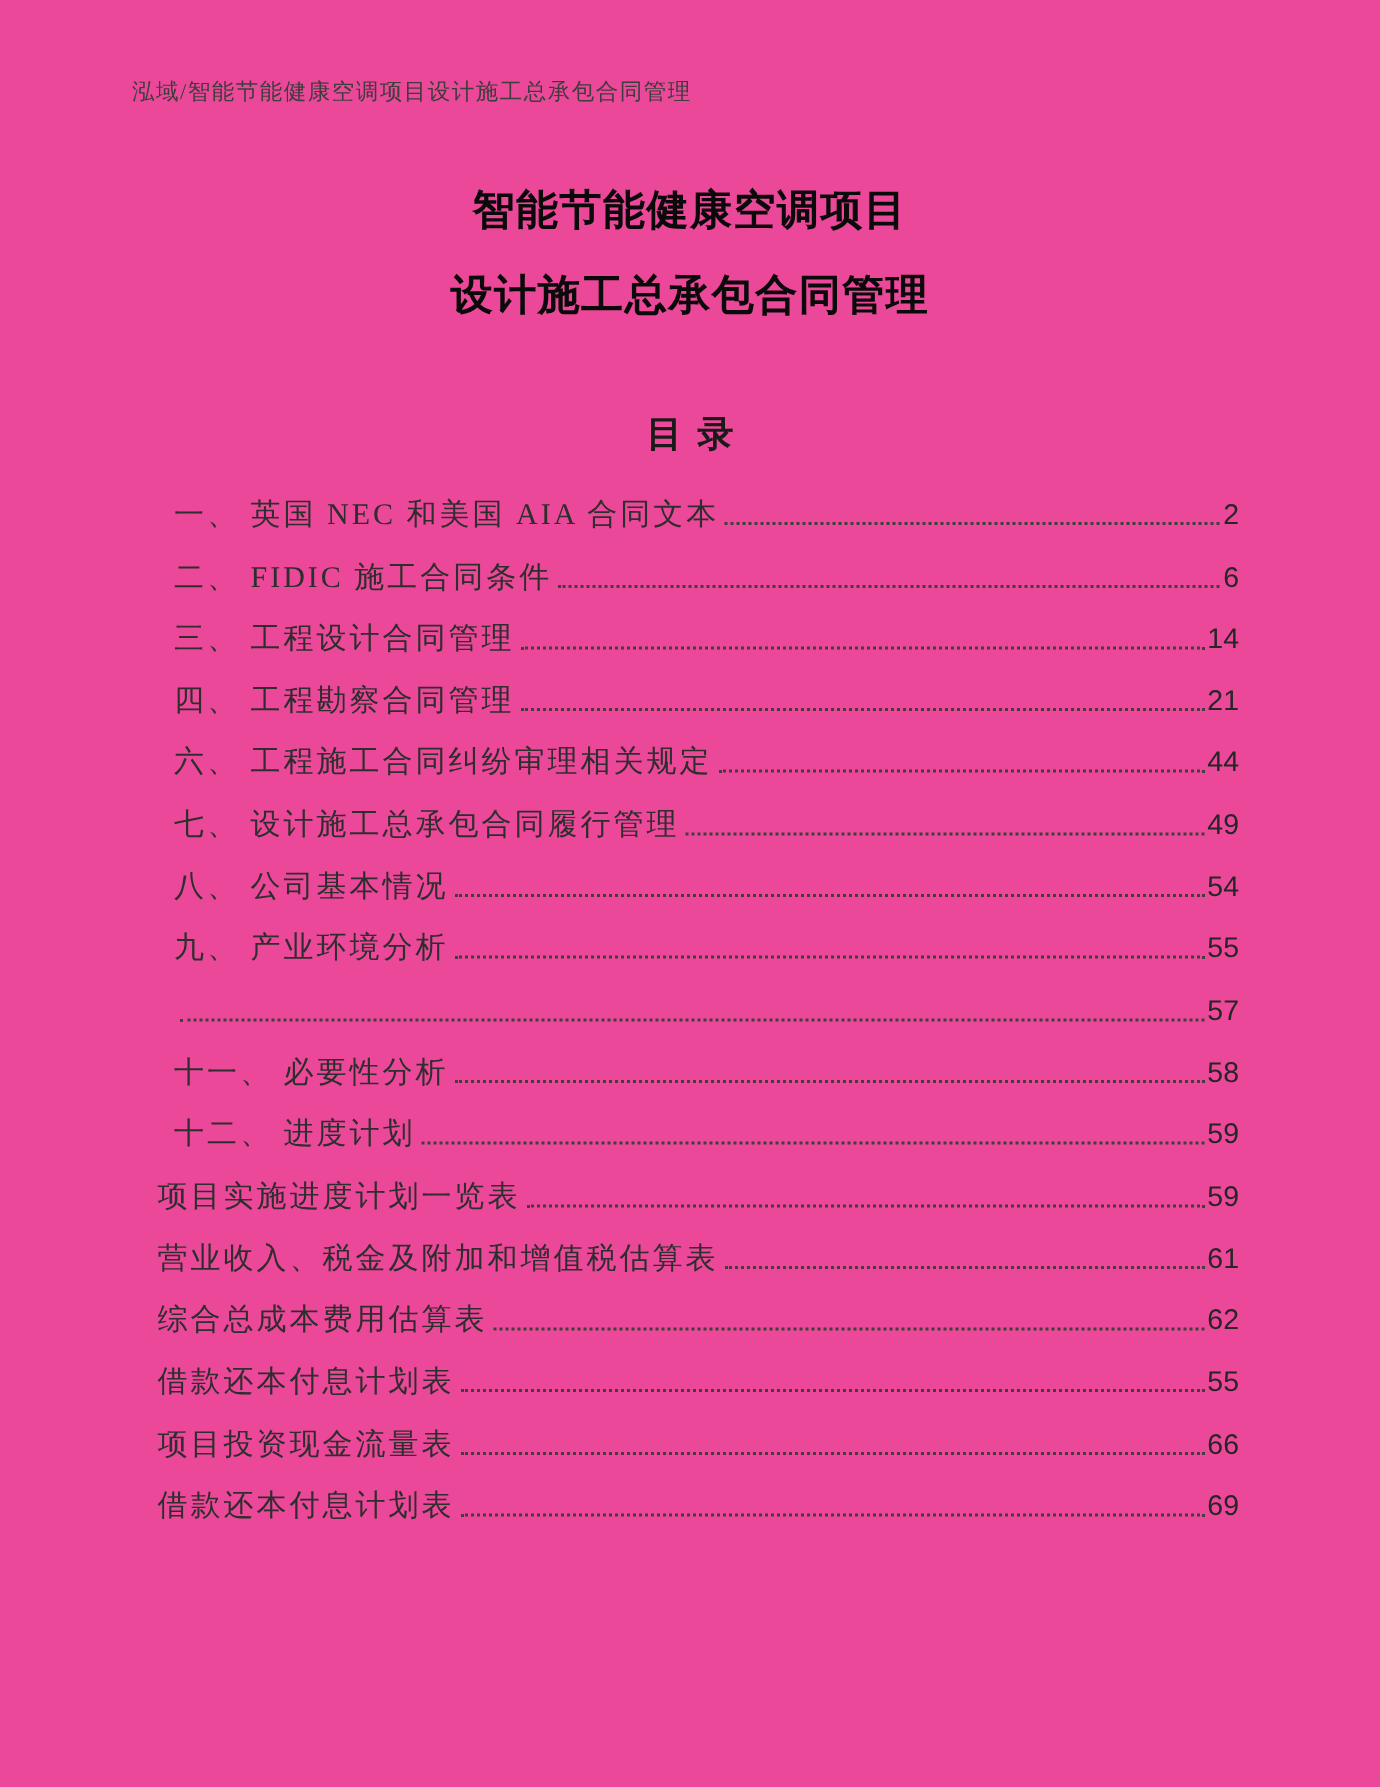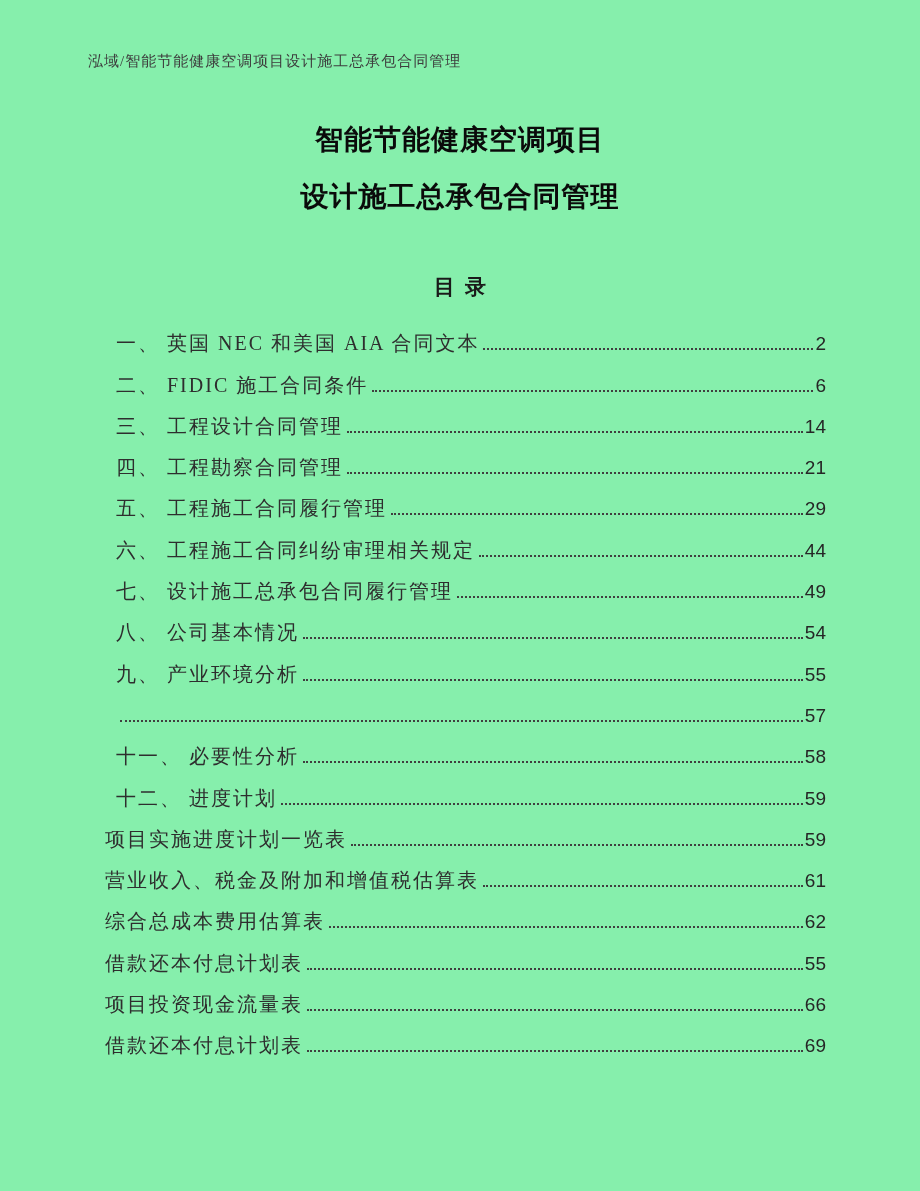--- a/index.html
+++ b/index.html
@@ -12,21 +12,21 @@
     height: 1191px;
     position: relative;
     overflow: hidden;
     font-family: "Liberation Serif", serif;
     color: #262626;
   }
   .page {
     position: absolute;
     left: 0; top: 0;
     width: 920px; height: 1191px;
-    background: #86efac;
+    background: #ec4899;
   }
   .doc-header {
     position: absolute;
     left: 88px;
     top: 52px;
     font-size: 15px;
     letter-spacing: 1px;
     color: #3d3d3d;
     white-space: nowrap;
   }
@@ -44,21 +44,21 @@
   }
   .doc-title.line1 { top: 121px; }
   .doc-title.line2 { top: 178px; }
   .toc-heading {
     position: absolute;
     left: 0;
     top: 273px;
     width: 920px;
     text-align: center;
     font-weight: 700;
-    font-size: 21px;
+    font-size: 24px;
     letter-spacing: 10px;
     text-indent: 10px; 
     color: #1a1a1a;
   }
   .toc-list {
     position: absolute;
     left: 105px;
     top: 320px;
     width: 721px;
     text-align: right;
@@ -122,25 +122,20 @@
         <span class="toc-label">三、 工程设计合同管理</span>
         <span class="toc-dots"></span>
         <span class="toc-page">14</span>
       </div>
       <div class="toc-row chapter">
         <span class="toc-label">四、 工程勘察合同管理</span>
         <span class="toc-dots"></span>
         <span class="toc-page">21</span>
       </div>
       <div class="toc-row chapter">
-        <span class="toc-label">五、 工程施工合同履行管理 </span>
-        <span class="toc-dots"></span>
-        <span class="toc-page">29</span>
-      </div>
-      <div class="toc-row chapter">
         <span class="toc-label">六、 工程施工合同纠纷审理相关规定</span>
         <span class="toc-dots"></span>
         <span class="toc-page">44</span>
       </div>
       <div class="toc-row chapter">
         <span class="toc-label">七、 设计施工总承包合同履行管理 </span>
         <span class="toc-dots"></span>
         <span class="toc-page">49</span>
       </div>
       <div class="toc-row chapter">

